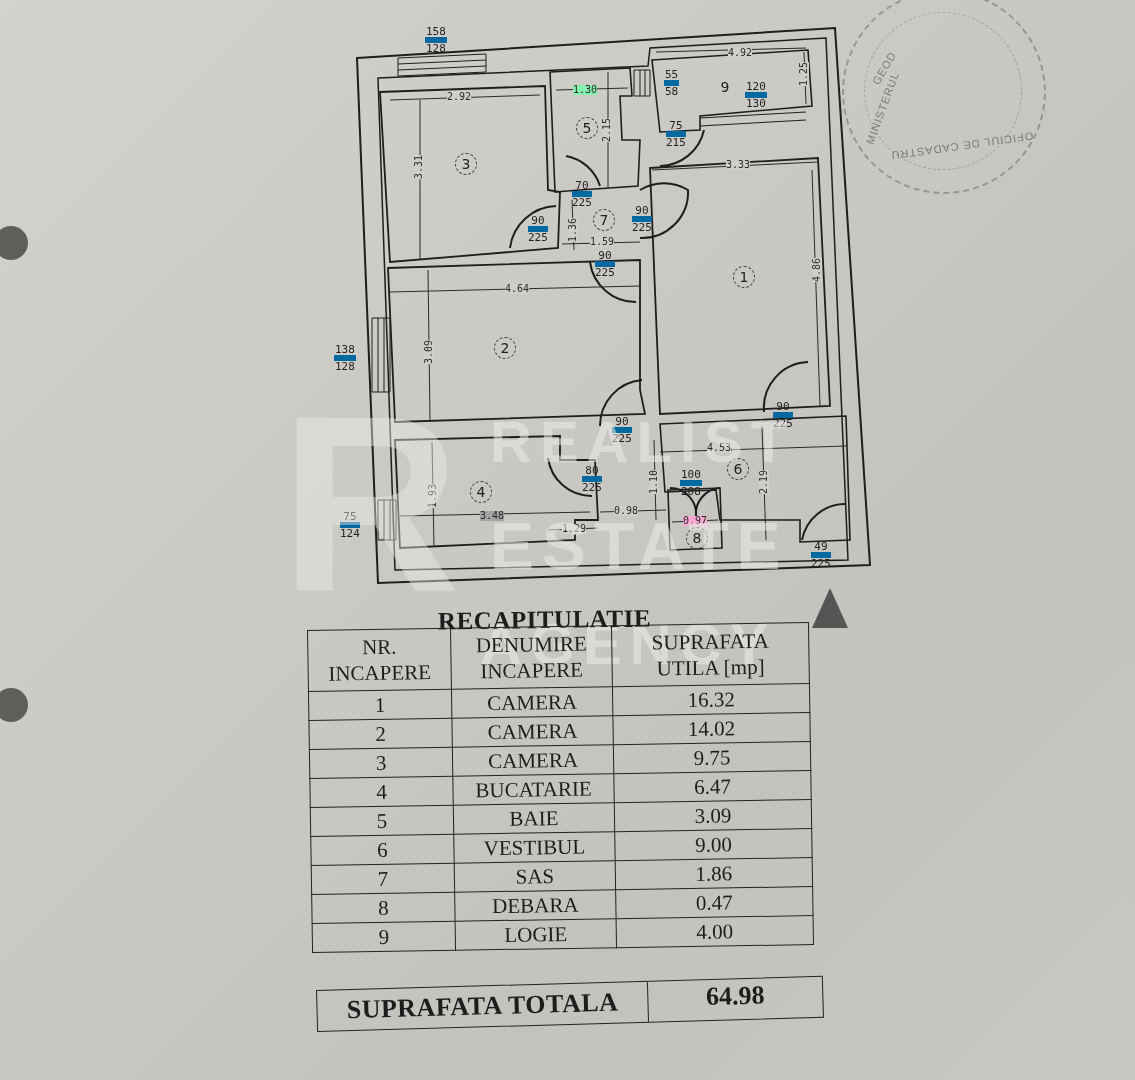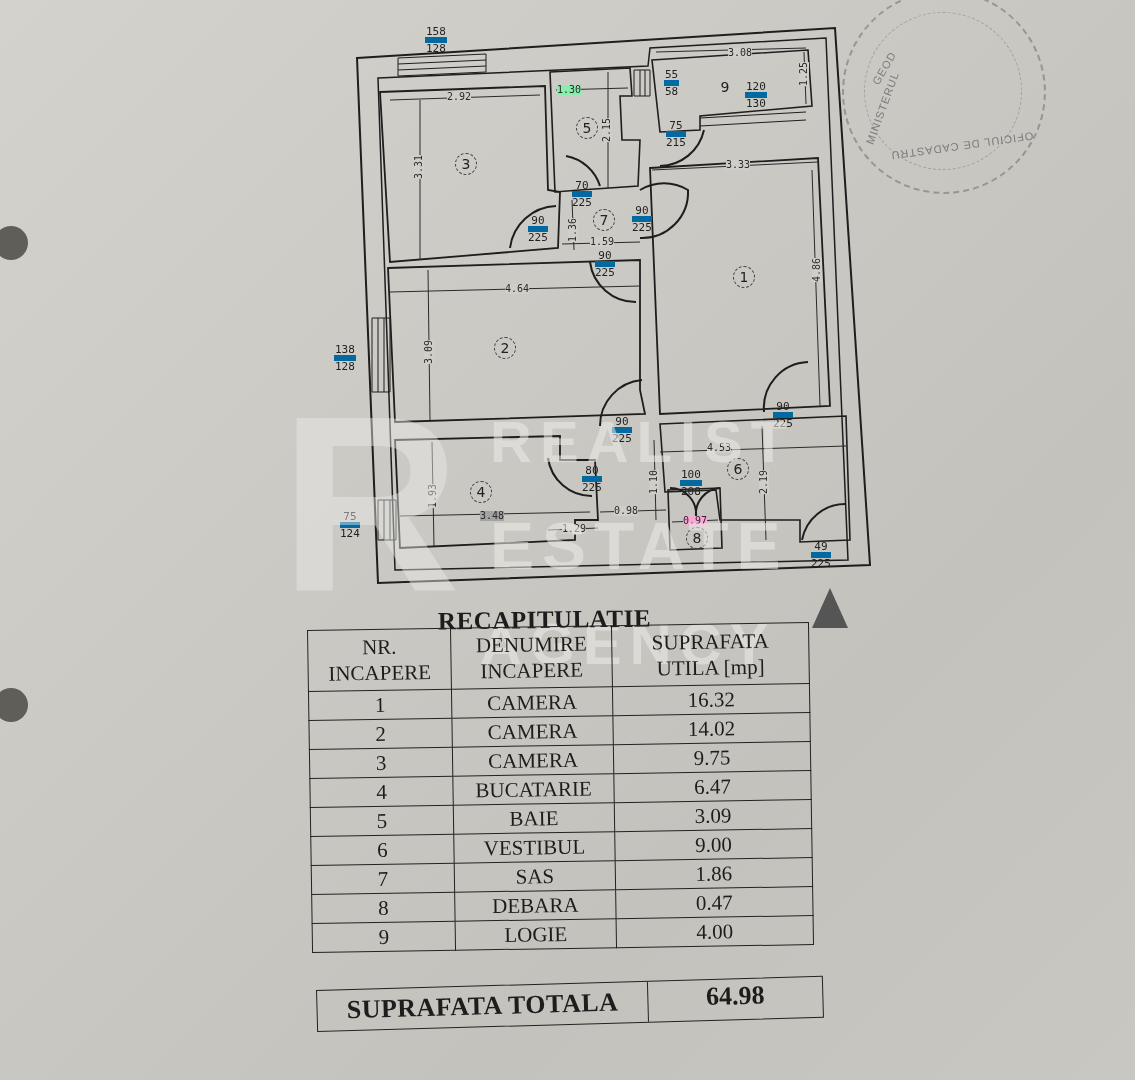--- a/index.html
+++ b/index.html
@@ -118,23 +118,23 @@
   <div class="room-num" style="left:455px; top:153px;">3</div>
   <div class="room-num" style="left:470px; top:481px;">4</div>
   <div class="room-num" style="left:576px; top:117px;">5</div>
   <div class="room-num" style="left:727px; top:458px;">6</div>
   <div class="room-num" style="left:593px; top:209px;">7</div>
   <div class="room-num" style="left:686px; top:527px;">8</div>
   <div class="room-num" style="left:715px; top:77px; border:none;">9</div>
 
   <span class="dim" style="left:447px; top:92px; background:#d0cec9;">2.92</span>
   <span class="dim vert" style="left:414px; top:155px; background:#d0cec9;">3.31</span>
-  <span class="dim" style="left:557px; top:85px; background:#86efac;">1.30</span>
+  <span class="dim" style="left:573px; top:85px; background:#86efac;">1.30</span>
   <span class="dim vert" style="left:602px; top:118px; background:#d0cec9;">2.15</span>
-  <span class="dim" style="left:728px; top:48px; background:#d0cec9;">3.08</span>
+  <span class="dim" style="left:728px; top:48px; background:#d0cec9;">4.92</span>
   <span class="dim vert" style="left:799px; top:62px; background:#d0cec9;">1.25</span>
   <span class="dim" style="left:726px; top:160px; background:#d0cec9;">3.33</span>
   <span class="dim vert" style="left:812px; top:258px; background:#d0cec9;">4.86</span>
   <span class="dim" style="left:590px; top:237px; background:#d0cec9;">1.59</span>
   <span class="dim vert" style="left:568px; top:218px; background:#d0cec9;">1.36</span>
   <span class="dim" style="left:505px; top:284px; background:#d0cec9;">4.64</span>
   <span class="dim vert" style="left:424px; top:340px; background:#d0cec9;">3.09</span>
   <span class="dim" style="left:480px; top:511px; background:#a3a3a3;">3.48</span>
   <span class="dim vert" style="left:428px; top:484px; background:#d0cec9;">1.93</span>
   <span class="dim" style="left:562px; top:524px; background:#d0cec9;">1.29</span>

